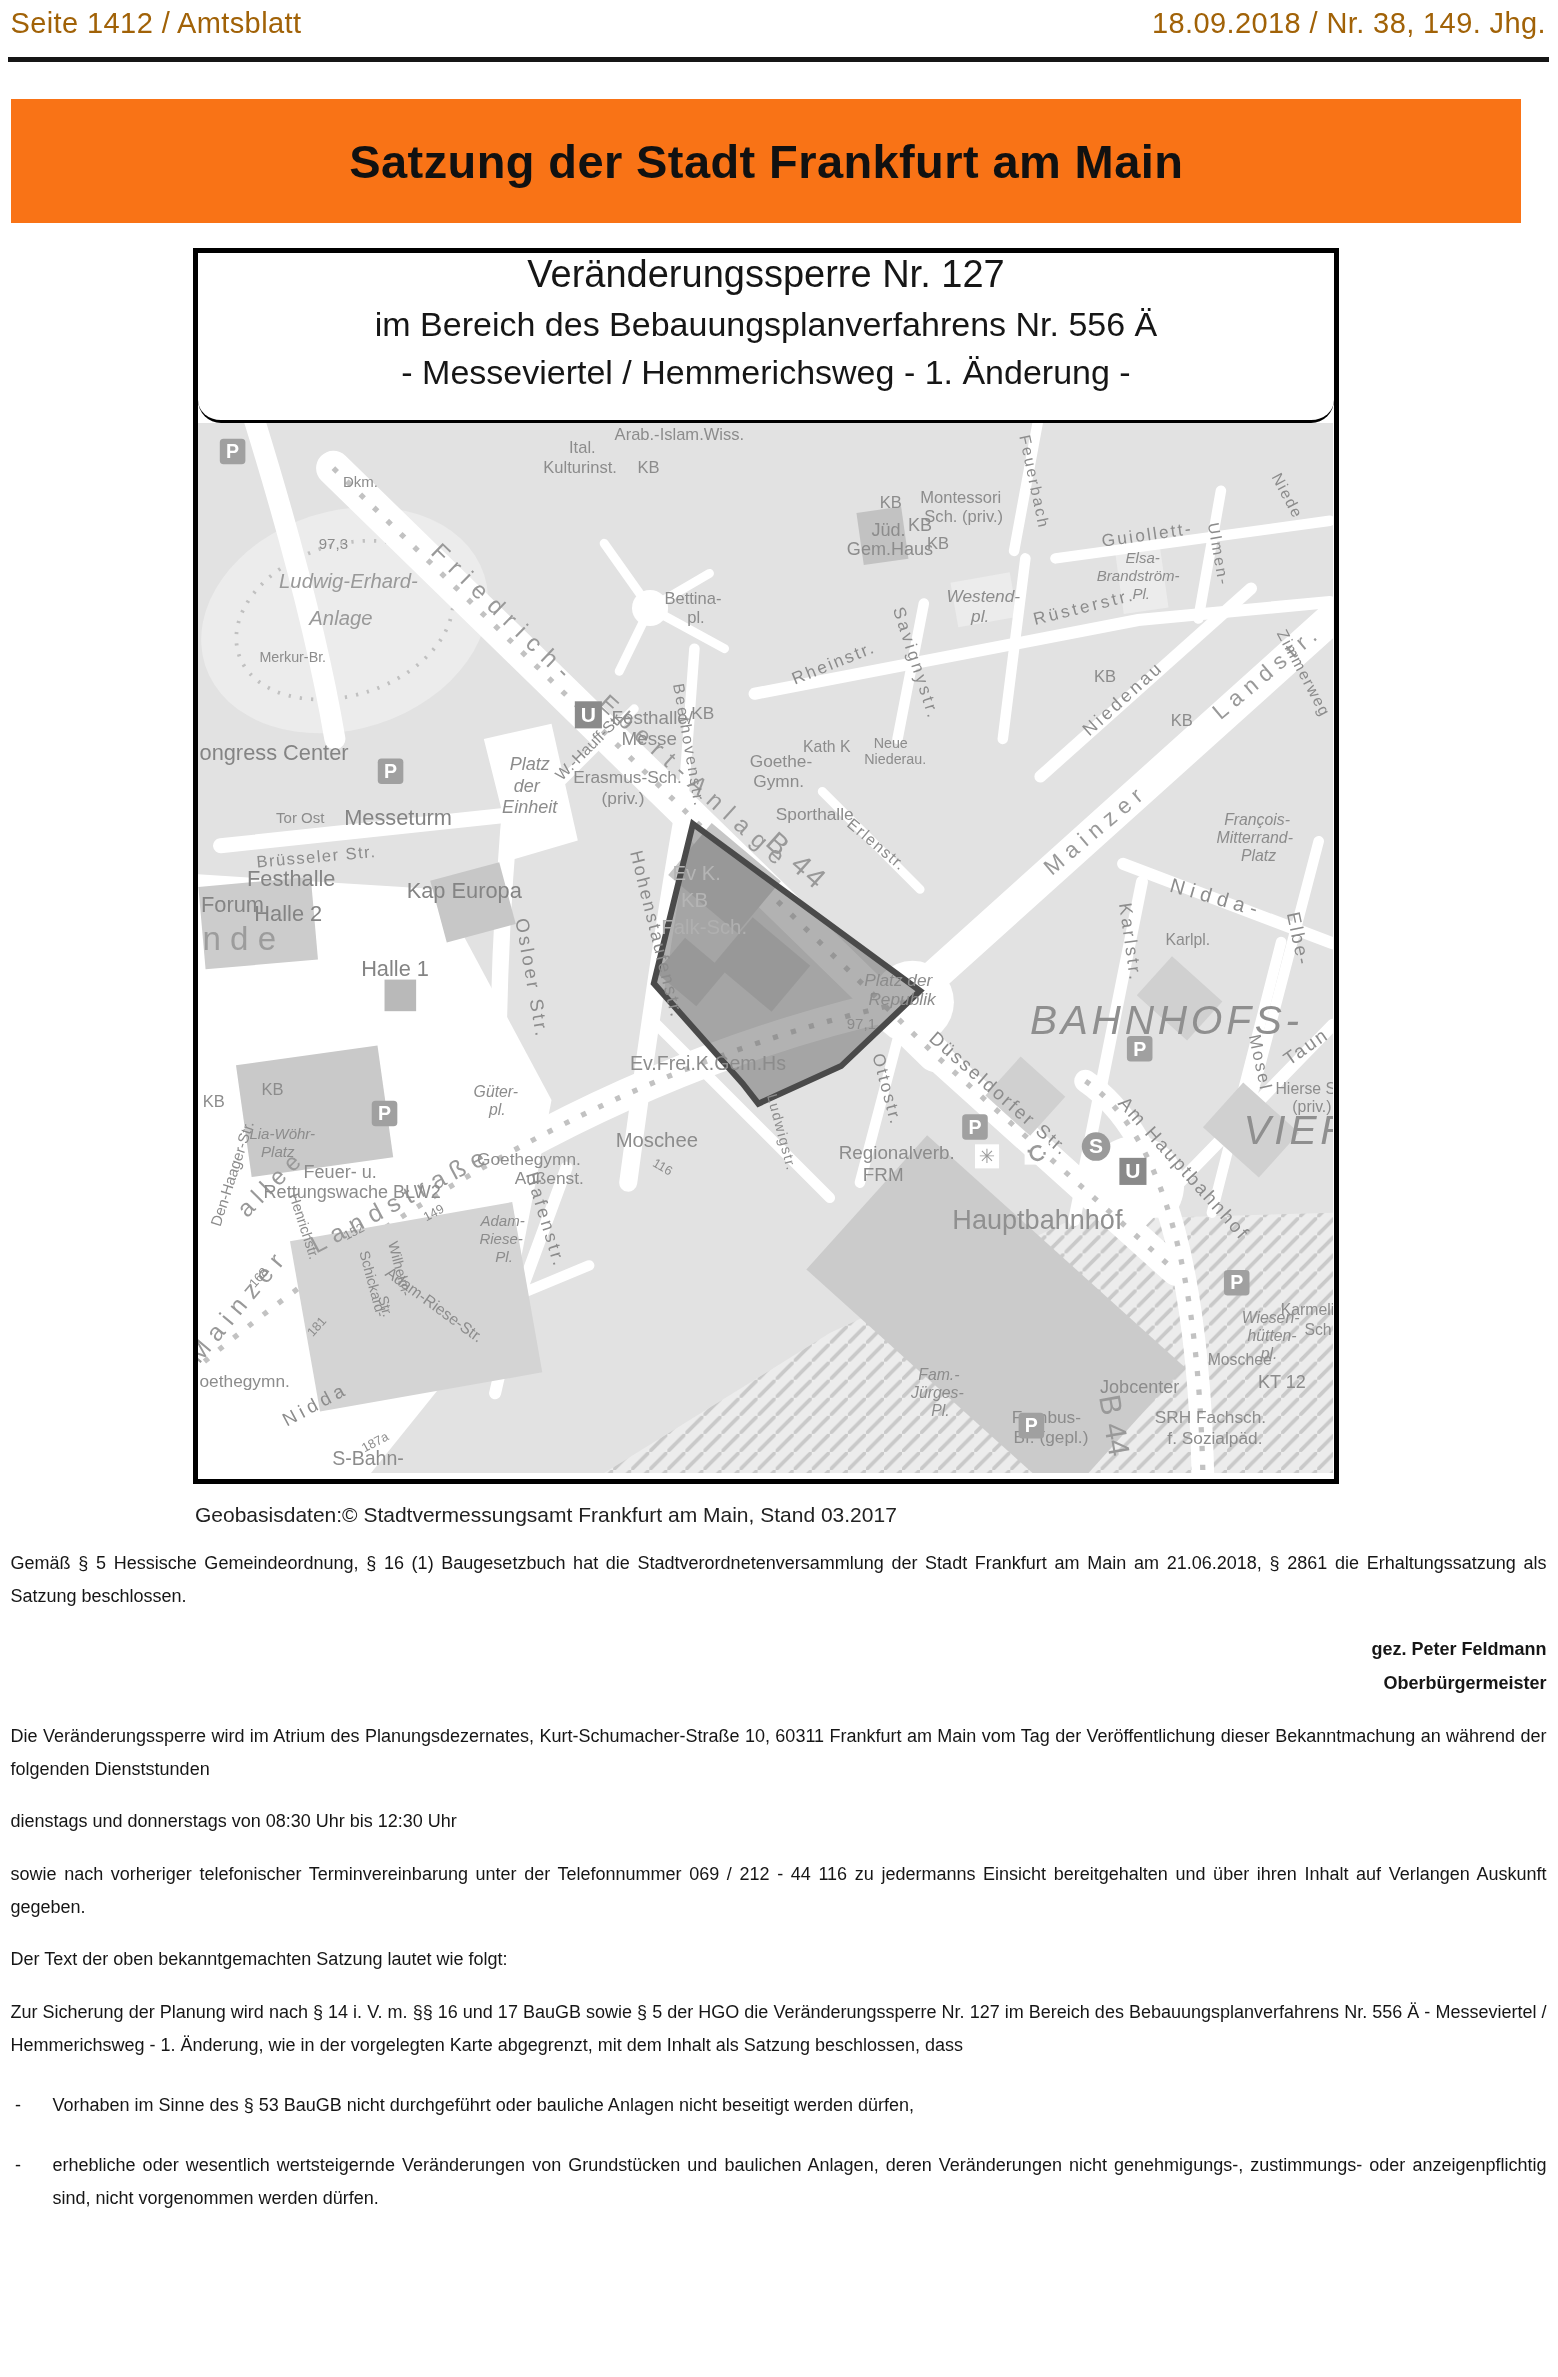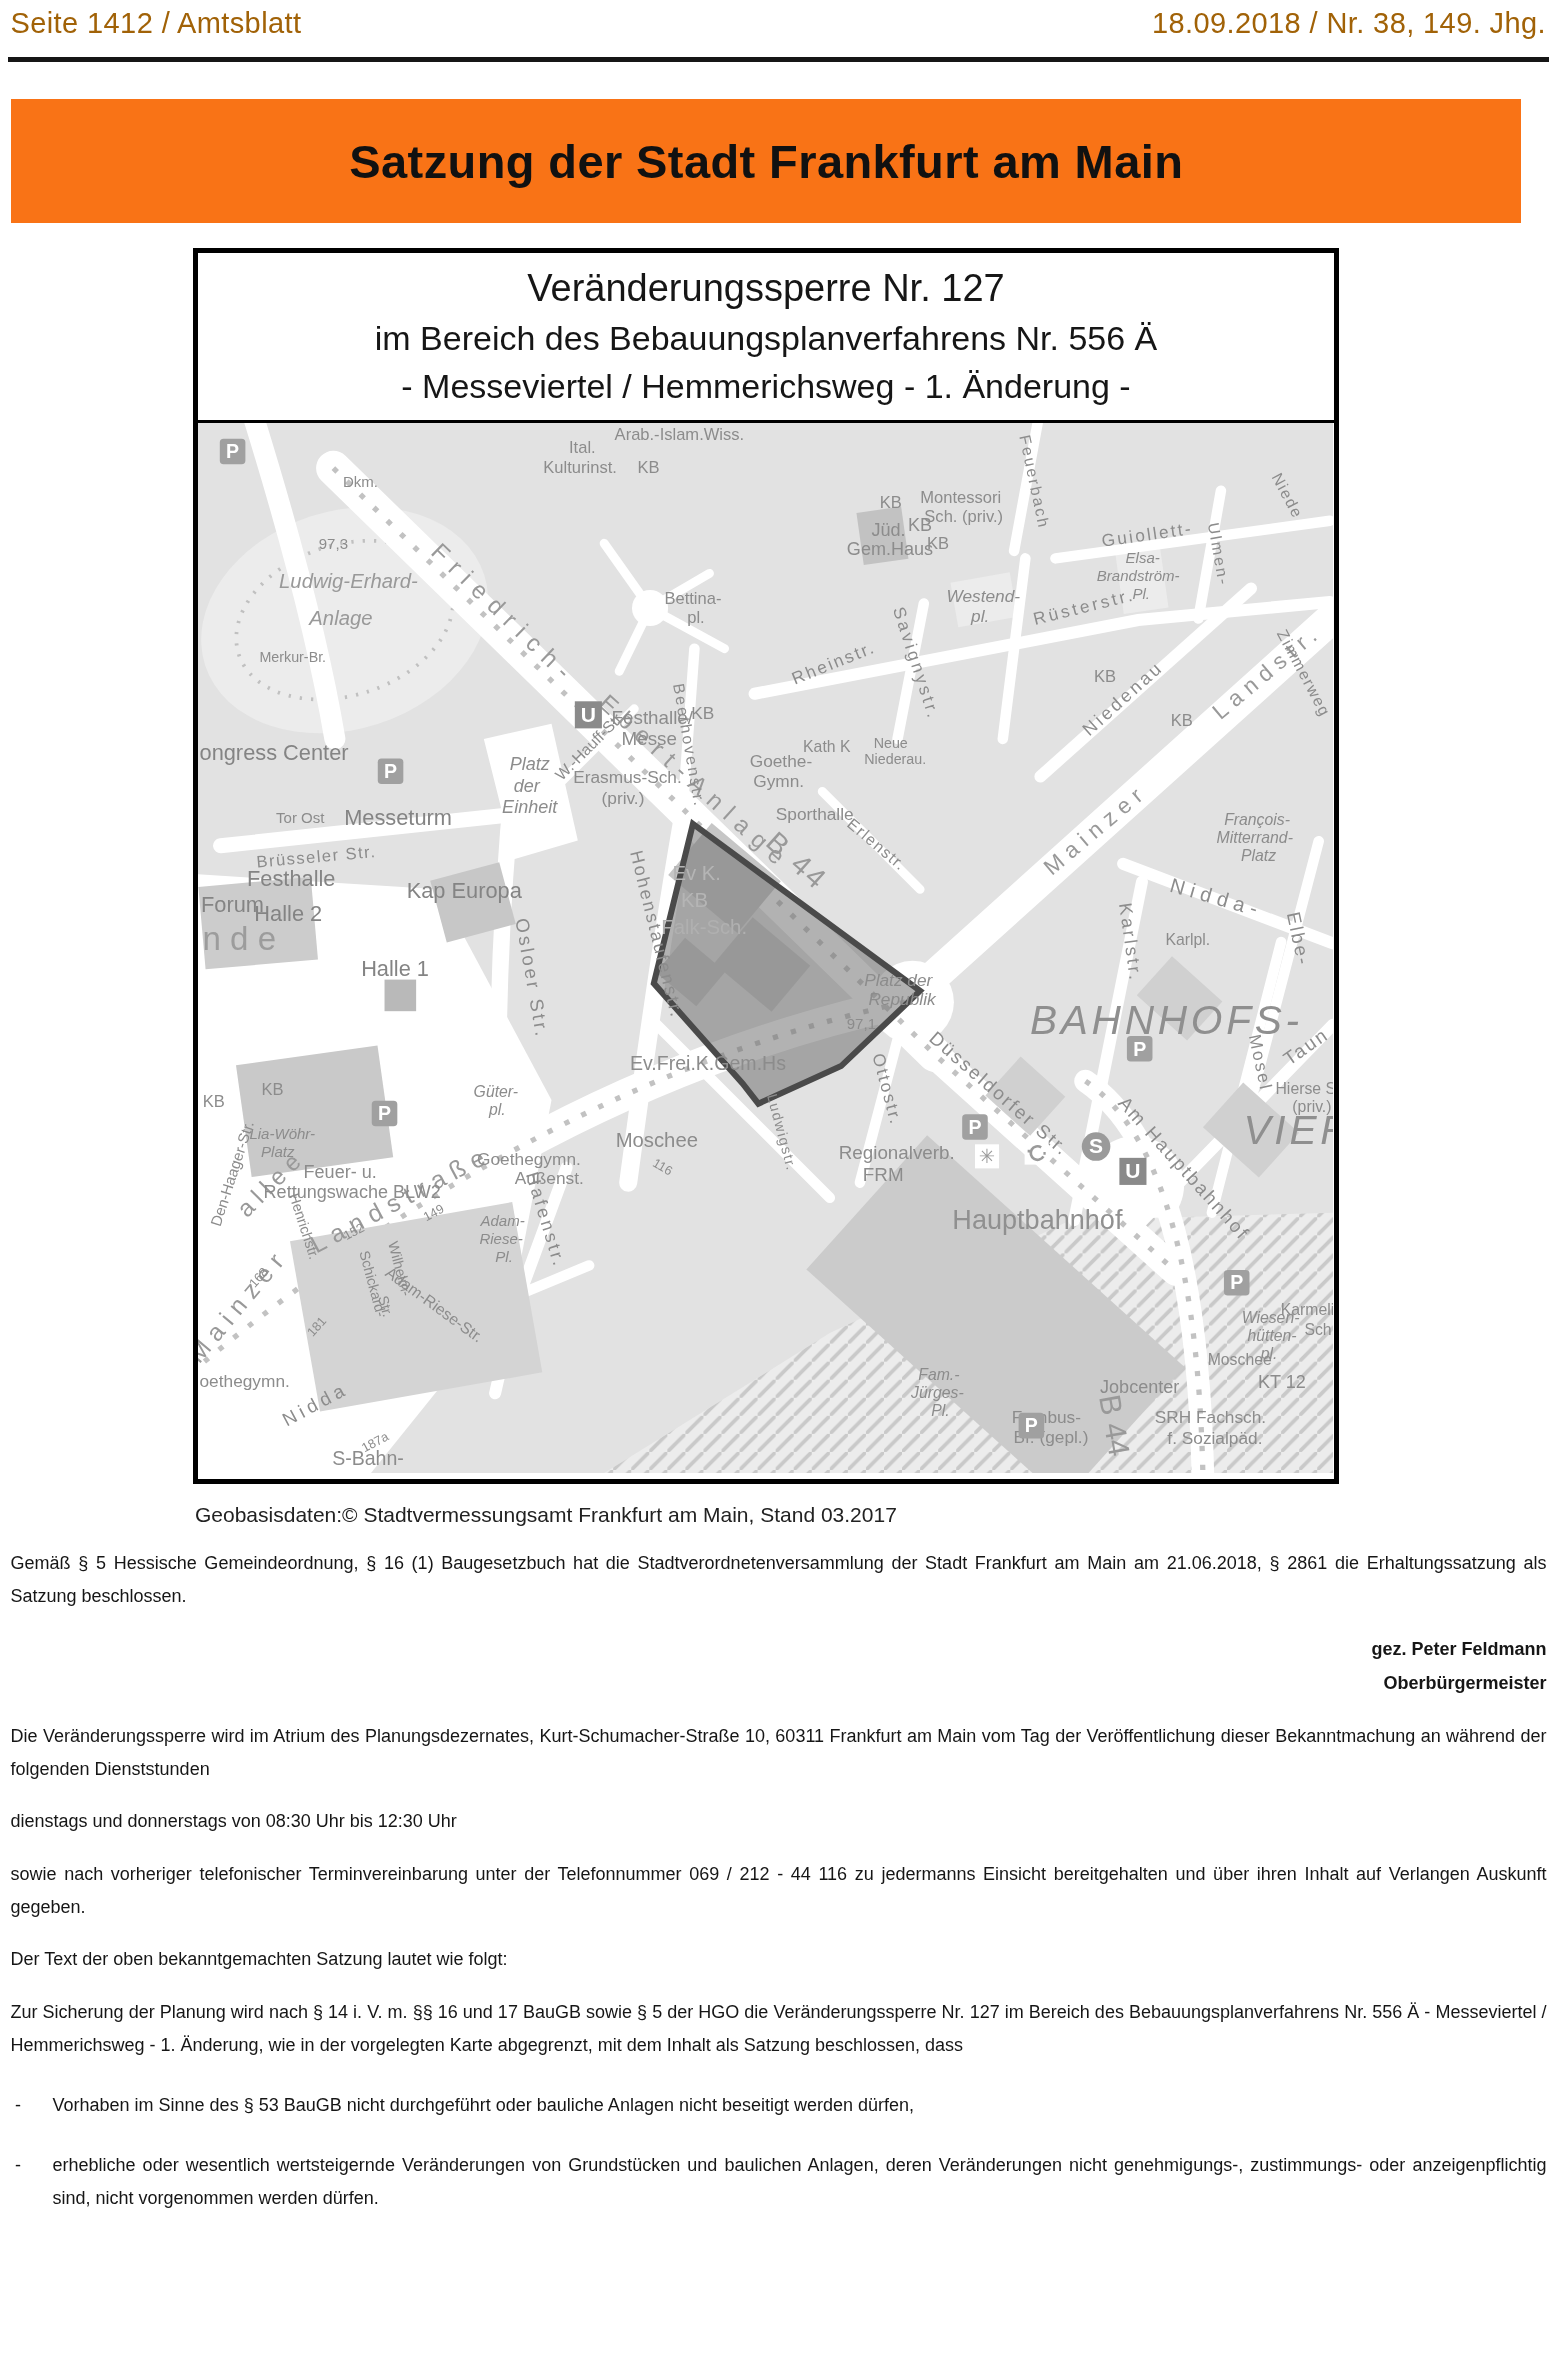--- a/index.html
+++ b/index.html
@@ -11,21 +11,21 @@
   .hdr{position:absolute;top:7px;font-size:29px;letter-spacing:0.4px;color:#a16207;white-space:nowrap;}
   #hdr-left{left:10.5px;}
   #hdr-right{right:12px;text-align:right;}
   #hdr-rule{position:absolute;left:7.5px;right:9px;top:57px;height:5.3px;background:#161616;}
   #banner{position:absolute;left:11.3px;top:99px;width:1510px;height:124px;background:#f97316;
           display:flex;align-items:center;justify-content:center;}
   #banner-title{font-size:47px;font-weight:bold;letter-spacing:0.4px;color:#111;}
   #map-frame{position:absolute;left:193px;top:248px;width:1146px;height:1236px;
              border:5.3px solid #000;box-sizing:border-box;background:#fff;}
   #map-titles{height:170px;border-bottom:3.8px solid #000;box-sizing:border-box;
-              display:flex;flex-direction:column;align-items:center;justify-content:center;gap:9px;}
+              display:flex;flex-direction:column;align-items:center;gap:9px;border-radius:23px;}
   #map-title-1{font-size:38px;color:#161616;}
   #map-title-2,#map-title-3{font-size:34px;color:#161616;}
   #map-svg{display:block;}
   #map-caption{position:absolute;left:195px;top:1503px;font-size:21px;color:#222;}
   #body-text{position:absolute;left:10.5px;top:1547px;width:1536px;}
   #body-text p{margin:19.6px 0 0 0;font-size:18px;line-height:33px;text-align:justify;}
   #body-text p:first-child{margin-top:0;}
   #body-text p.right{text-align:right;font-weight:bold;}
   #body-text p.tight{margin-top:1.5px;}
   #body-text p.left{text-align:left;}

